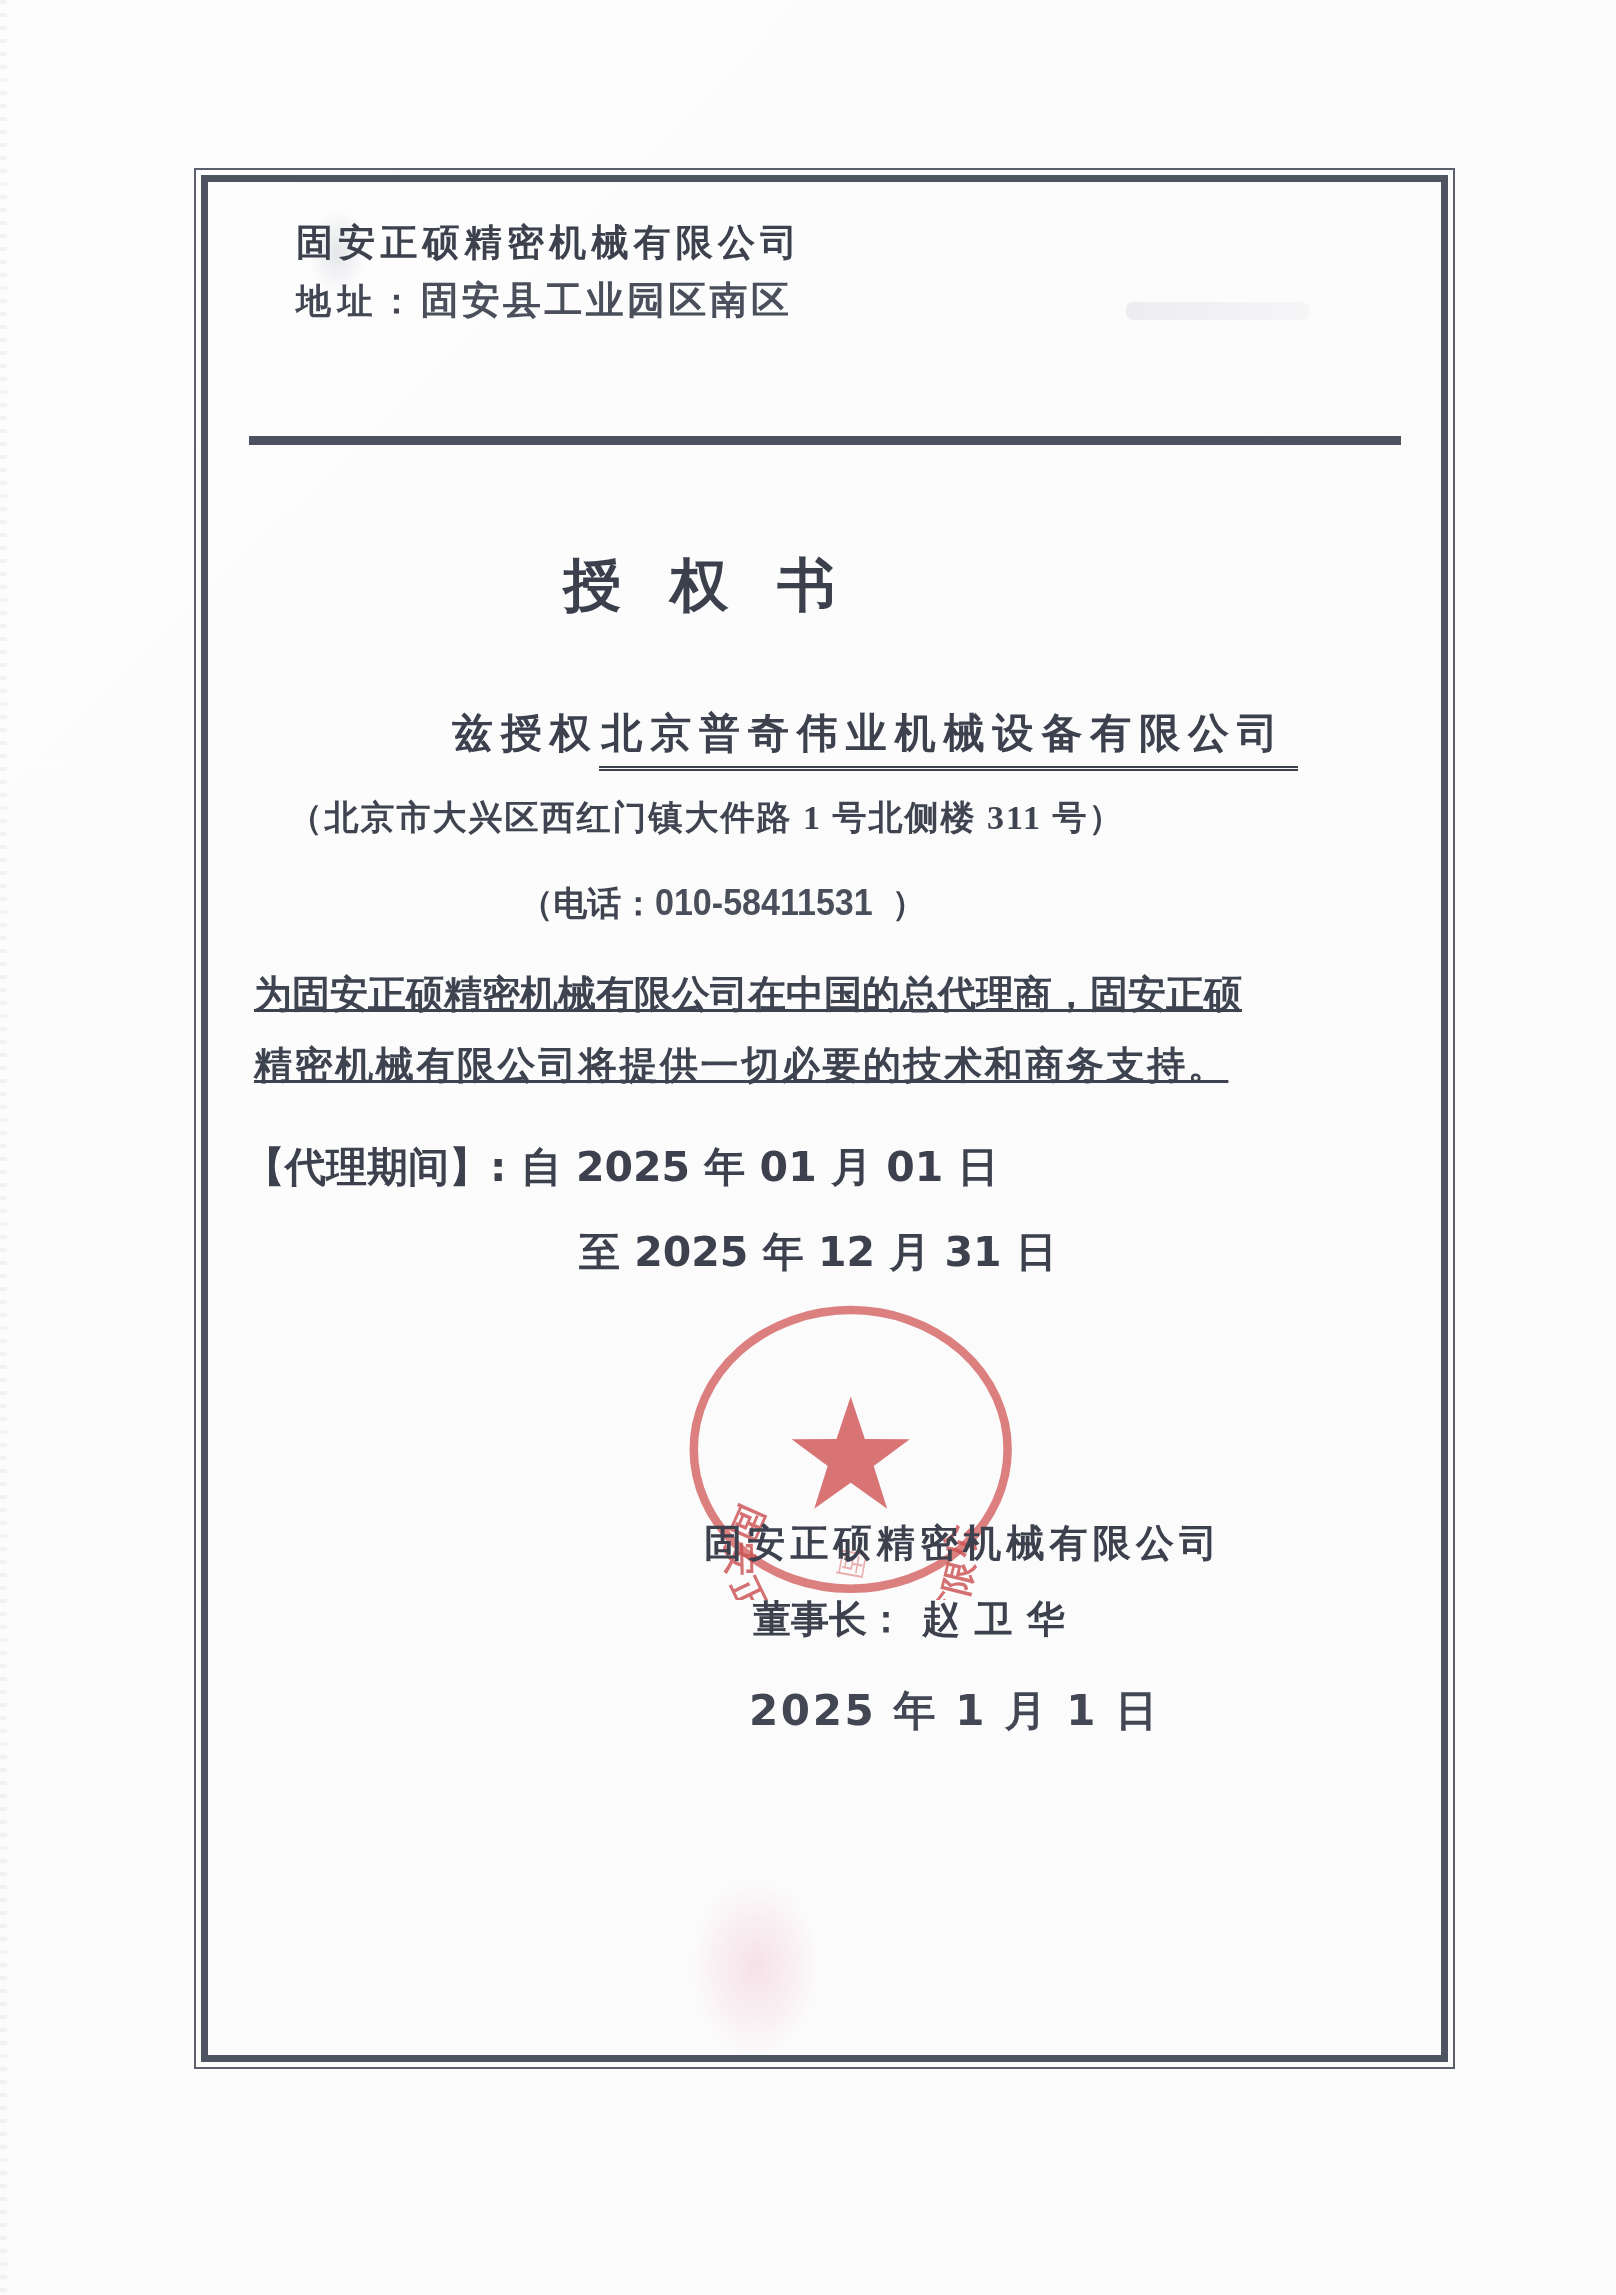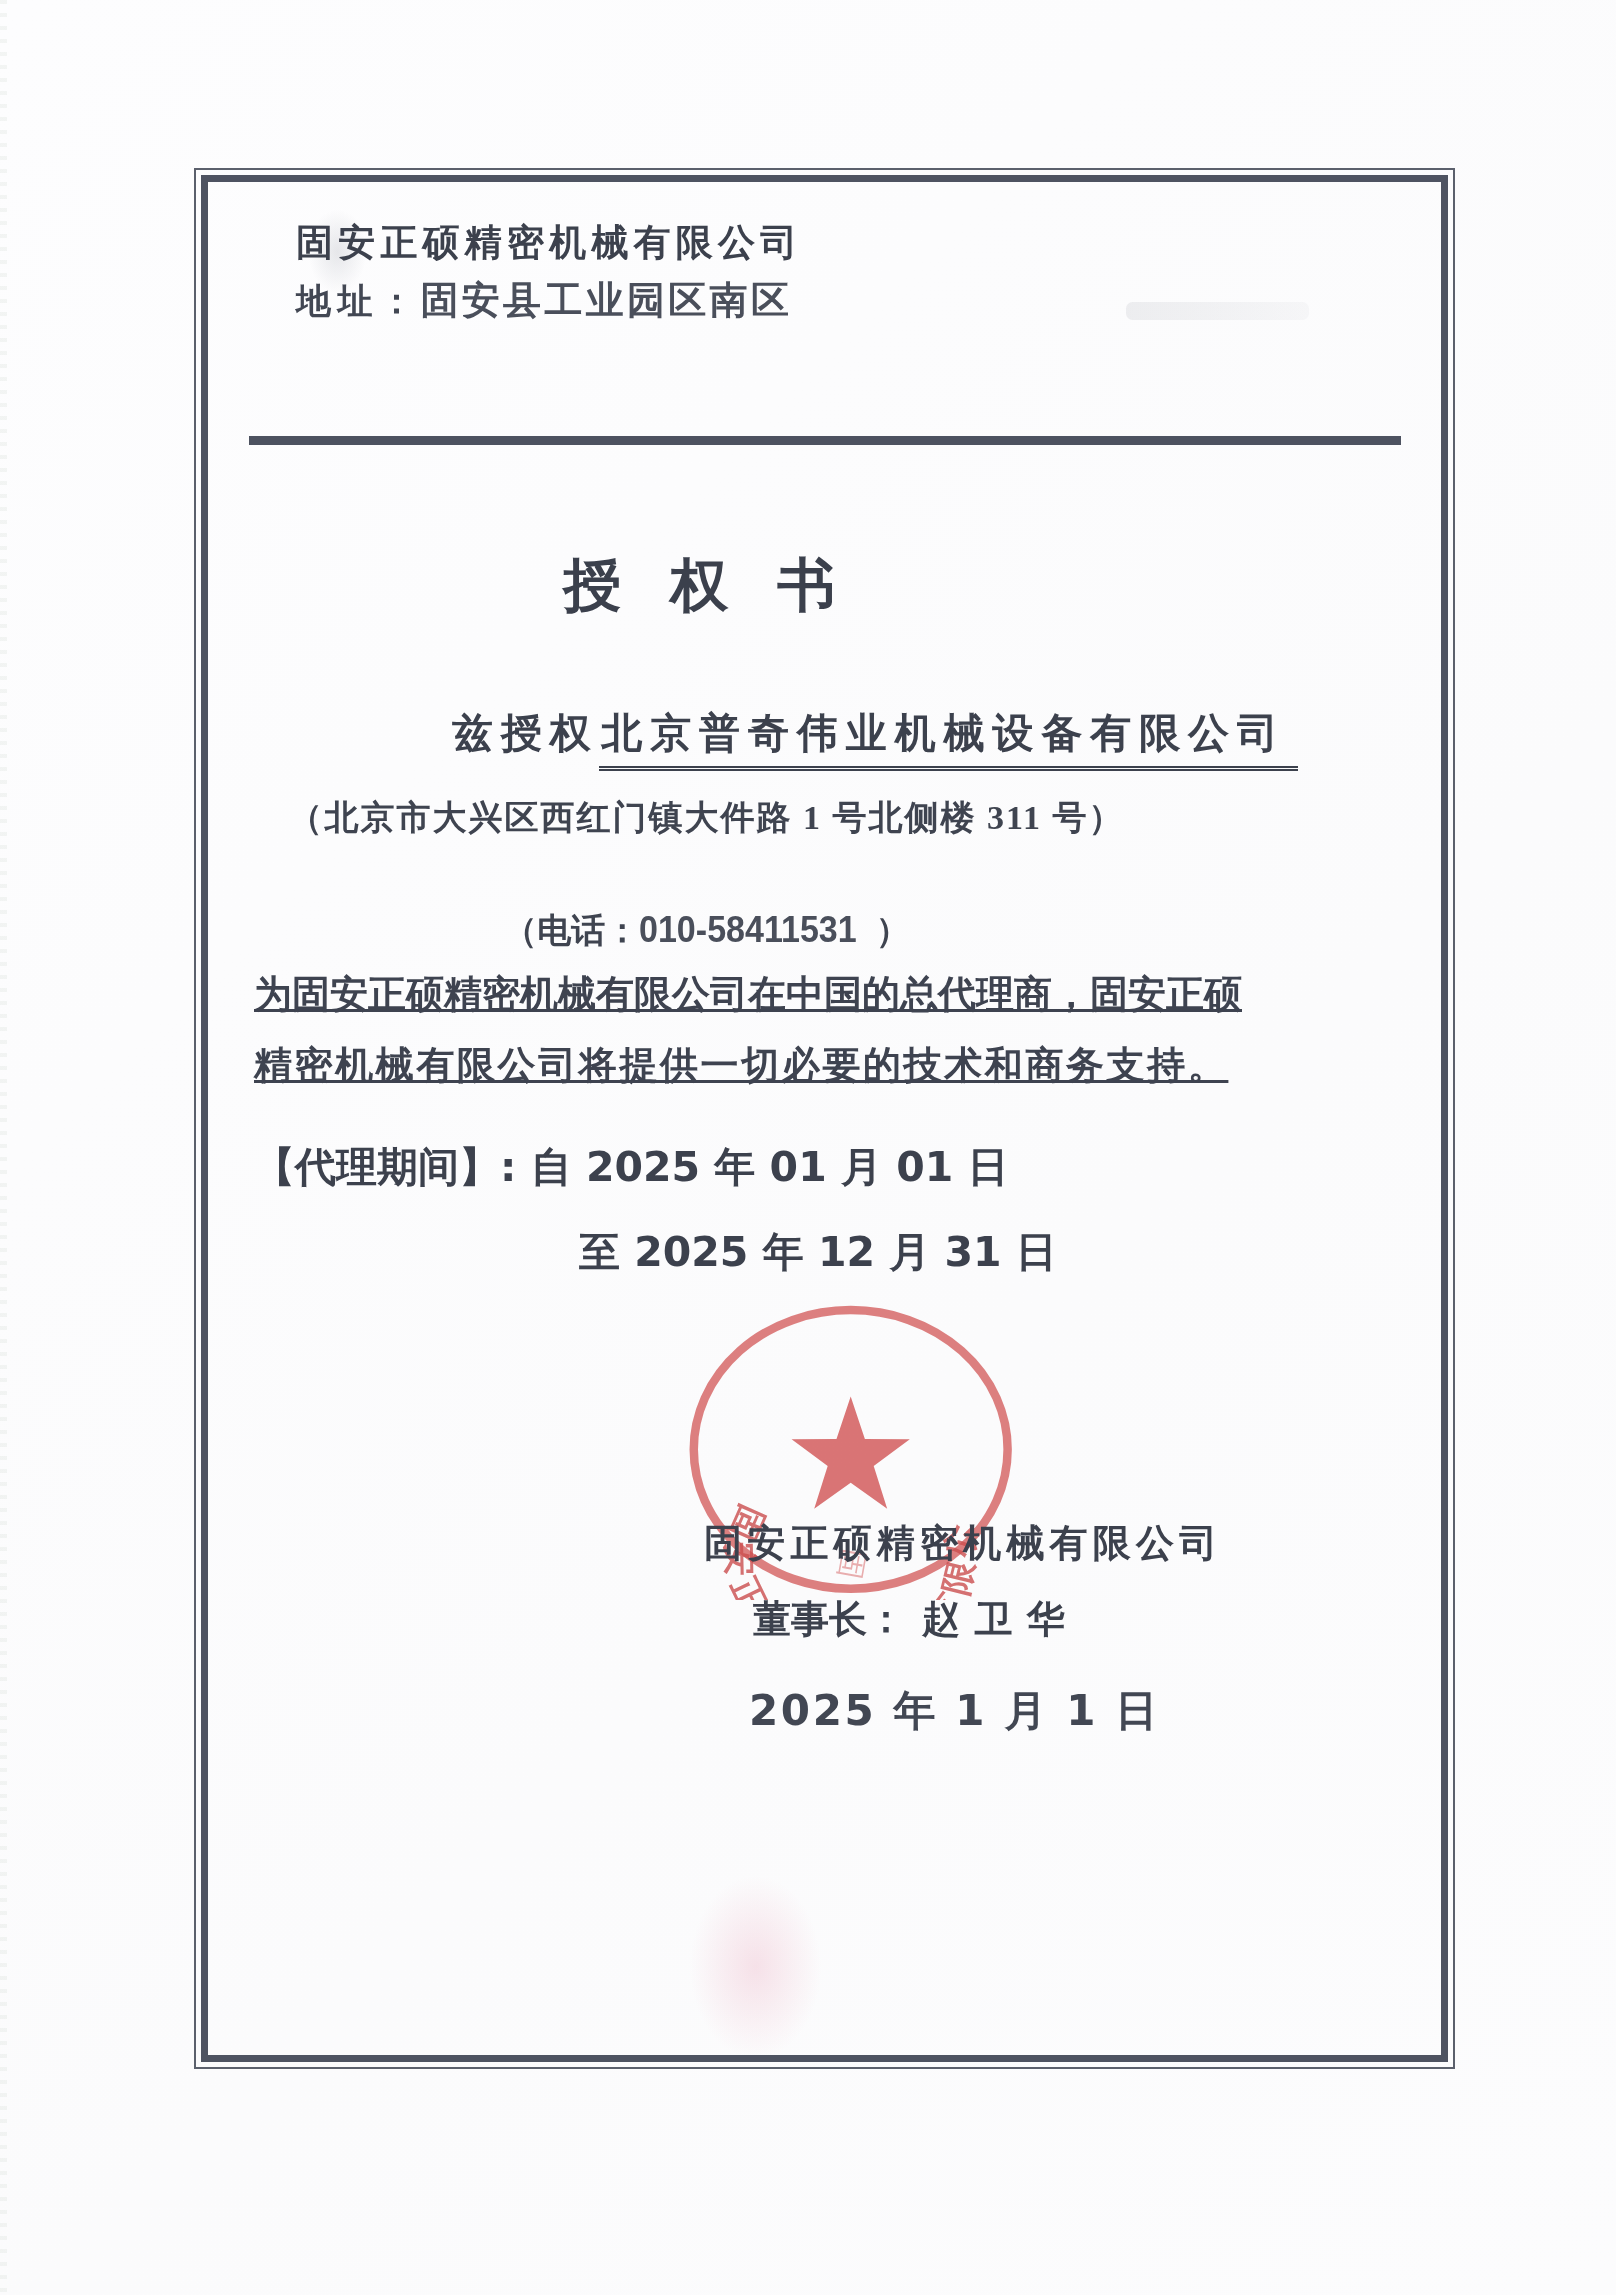--- a/index.html
+++ b/index.html
@@ -78,35 +78,35 @@
   }
   .authorized-company {
     border-bottom: 5.2px double #3c414d;
     padding: 0 11.8px 9.2px 2.6px;
   }
   .paren-address {
     top: 801px;
     font-family: "Liberation Serif", serif;
     font-size: 34px; font-weight: 600; letter-spacing: 2px; color: #3f4450;
   }
-  .paren-phone { top: 911px; font-size: 34px; font-weight: 700; color: #3f4450; }
+  .paren-phone { top: 884px; font-size: 34px; font-weight: 700; color: #3f4450; padding-left: 16px; }
   .paren-phone .num { font-size: 37px; }
   
   .para {
     font-size: 38px; font-weight: 700; color: #3e4350;
     white-space: nowrap;
     text-decoration: underline;
   }
   .para-1 {
     left: 254px; top: 975px; width: 1147px;
     display: flex; justify-content: space-between; white-space: normal;
   }
   .para-1 span { white-space: nowrap; }
   .para-2 { left: 254px; top: 1046px; letter-spacing: 2.6px; }
-  .period-line { left: 254px; top: 1147px; font-size: 41px; font-weight: 700; color: #3c414d; white-space: nowrap; }
+  .period-line { left: 244px; top: 1147px; font-size: 41px; font-weight: 700; color: #3c414d; white-space: nowrap; }
   .period-to   { left: 579px; top: 1232px; font-size: 41px; font-weight: 700; color: #3c414d; white-space: nowrap; }
   
   .seal { left: 682px; top: 1304px; width: 340px; height: 296px; mix-blend-mode: multiply; }
   
   .sig-company { left: 704px; top: 1524px; font-size: 38px; font-weight: 700; letter-spacing: 5.2px; color: #3c414d; white-space: nowrap; }
   .sig-chairman { left: 753px; top: 1600px; font-size: 38px; font-weight: 700; color: #3c414d; white-space: nowrap; }
   .sig-chairman .name { letter-spacing: 14.4px; margin-left: 17px; }
   .sig-date { left: 749px; top: 1690px; font-size: 42px; font-weight: 700; letter-spacing: 2.6px; color: #424753; white-space: nowrap; }
 </style>
 </head>

